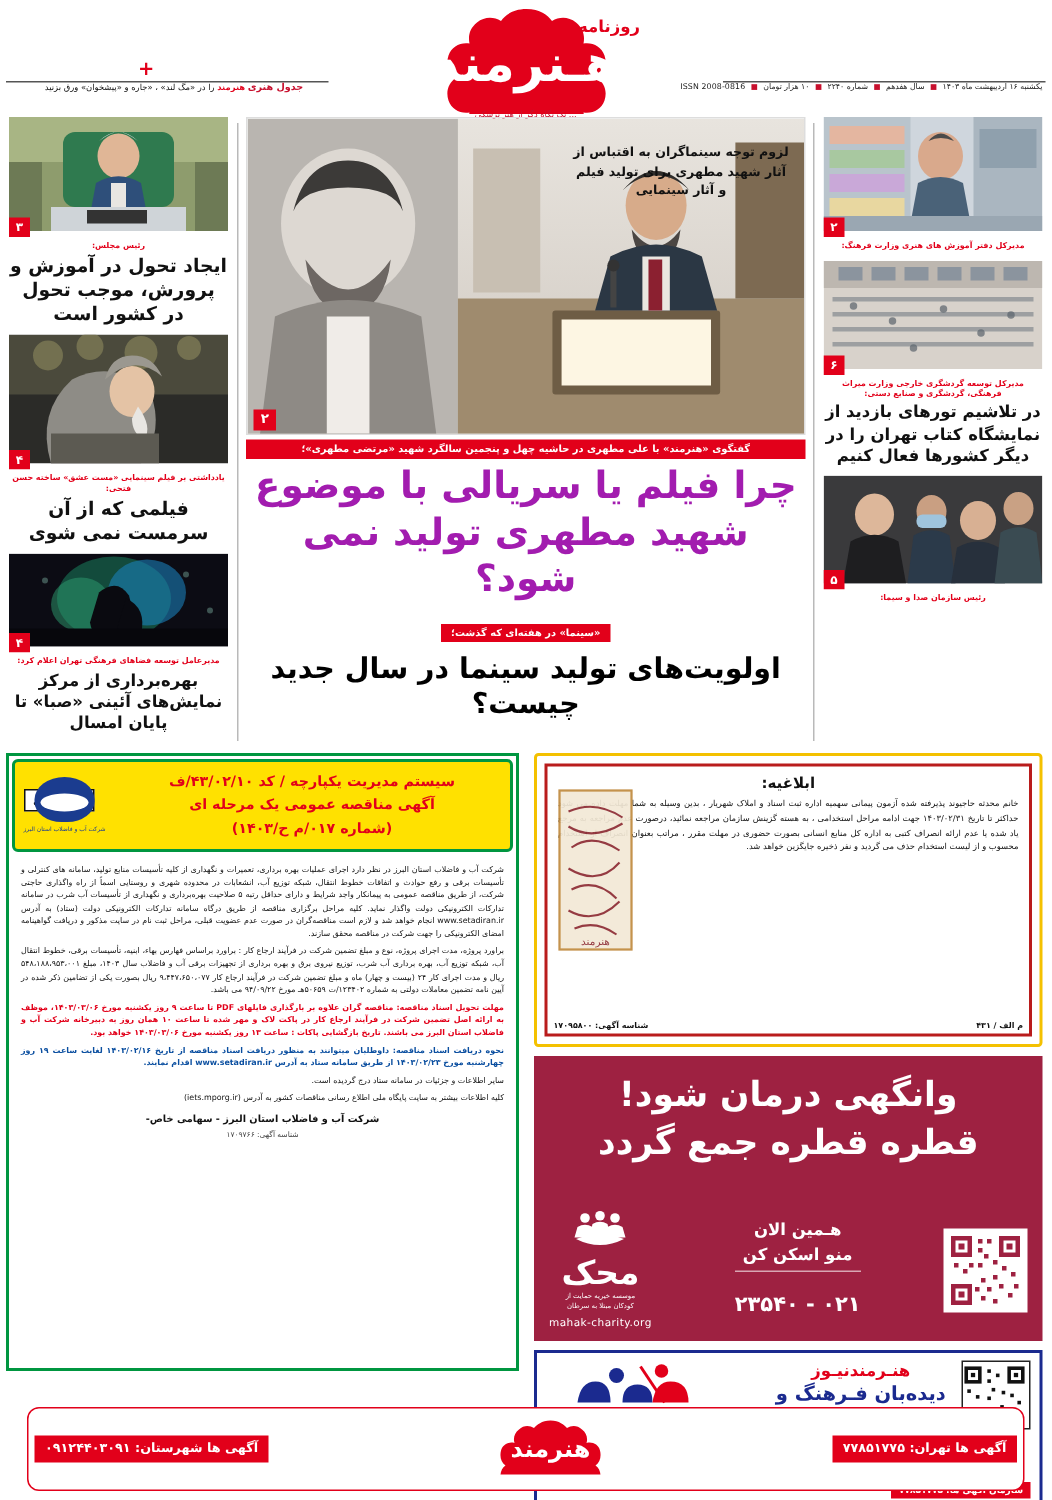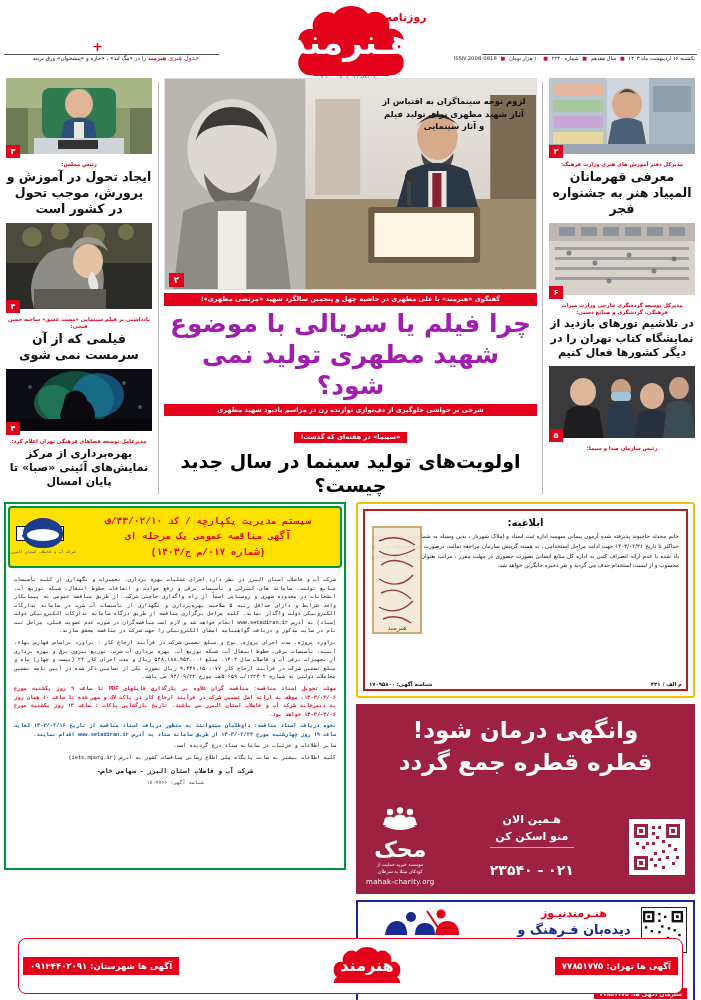--- a/index.html
+++ b/index.html
@@ -33,21 +33,21 @@
     text-align: center; font-size: 5.2px; color: #1a1a1a;
     direction: rtl; white-space: nowrap; letter-spacing: .1px;
   }
   .hdr-meta .sep { color: #c8102e; margin: 0 2px; font-size: 5px; }
   .hdr-left {
     position: absolute; top: 54px; left: 6px; width: 220px;
     text-align: center; font-size: 5.6px; color: #111;
     direction: rtl; white-space: nowrap;
   }
   .hdr-left .hl-red { color: #e2001a; font-weight: bold; }
-  .hdr-left .hl-bold { color: #c8102e; font-weight: normal; font-size:6.4px; }
+  .hdr-left .hl-bold { color: #c8102e; font-weight: bold; font-size:6.4px; }
   .plus-mark {
     position: absolute; top: 40px; left: 92px;
     color: #e2001a; font-size: 13px; font-weight: bold; line-height: 1;
   }
 
   
   .body-grid {
     position: absolute; top: 78px; left: 0; width: 701px; height: 420px;
     display: flex; flex-direction: row;
   }
@@ -96,22 +96,22 @@
   }
   .mega2 { font-size: 19px; font-weight: bold; text-align: center; line-height:1.25; color:#000; }
 
   
   .lower { position: absolute; top: 498px; left: 0; width: 701px; height: 432px; display:flex; }
   .lower-left  { width: 352px; padding: 4px 6px 0 4px; }
   .lower-right { width: 349px; padding: 4px 6px 0 4px; }
 
   
   .tender {
-    border: 2px solid #009640; background: #fff; padding: 0; height: 368px;
-    position: relative; overflow: hidden; font-family: Liberation Mono, monospace;
+    border: 2px solid #009640; background: #fff; padding: 0; height: 412px;
+    position: relative; overflow: hidden;
   }
   .tender-top {
     position: relative; background: #ffe100; border: 2px solid #009640;
     margin: 2px; border-radius: 4px; height: 62px; display: flex; align-items: center;
   }
   .tender-logo { width: 66px; text-align:center; }
   .tender-logo .wave {
     width: 40px; height: 30px; margin: 0 auto; background:#1b3c8f;
     border-radius: 50% 50% 45% 45%; position: relative; overflow: hidden;
   }
@@ -245,21 +245,20 @@
             <rect x="100" y="0" width="46" height="76" fill="#aab6c0"></rect>
             <rect x="104" y="8" width="38" height="26" fill="#8fa0ad"></rect>
             <ellipse cx="78" cy="26" rx="15" ry="16" fill="#d9a98c"></ellipse>
             <path d="M63 44 q15 -8 30 0 l6 32 h-42z" fill="#4a6278"></path>
             <path d="M70 16 q8 -10 17 0 q-9 -4 -17 0z" fill="#4a4a4a"></path>
             <rect x="0" y="66" width="146" height="10" fill="#9aa7b2"></rect>
           </svg>
           <div class="pagebadge">۲</div>
         </div>
         <div class="kicker">مدیرکل دفتر آموزش های هنری وزارت فرهنگ:</div>
-        <div class="headline">معرفی قهرمانان المپیاد هنر به جشنواره فجر</div>
       </div>
 
       <div class="story">
         <div class="ph">
           <svg width="100%" height="72" viewBox="0 0 146 72" preserveAspectRatio="none">
             <rect width="146" height="72" fill="#d8d2cb"></rect>
             <rect x="0" y="0" width="146" height="18" fill="#bdb7b0"></rect>
             <g fill="#8b949e">
               <rect x="10" y="4" width="16" height="9"></rect>
                 <rect x="32" y="4" width="16" height="9"></rect>
@@ -348,21 +347,20 @@
         <div class="lead-badge">۲</div>
       </div>
 
       <div class="redbar">گفتگوی «هنرمند» با علی مطهری در حاشیه چهل و پنجمین سالگرد شهید «مرتضی مطهری»؛</div>
 
       <div>
         <div class="mega">چرا فیلم یا سریالی با موضوع</div>
         <div class="mega">شهید مطهری تولید نمی شود؟</div>
       </div>
 
-      <div class="redbar">شرحی بر حواشی جلوگیری از دف‌نوازی نوازنده زن در مراسم یادبود شهید مطهری</div>
 
       <div style="text-align:center; margin-top:8px;">
         <span class="redbar inline">«سینما» در هفته‌ای که گذشت؛</span>
         <div class="mega2" style="margin-top:5px;">اولویت‌های تولید سینما در سال جدید چیست؟</div>
       </div>
     </div>
 
     <div class="vsep"></div>
 
     <div class="col-side">

